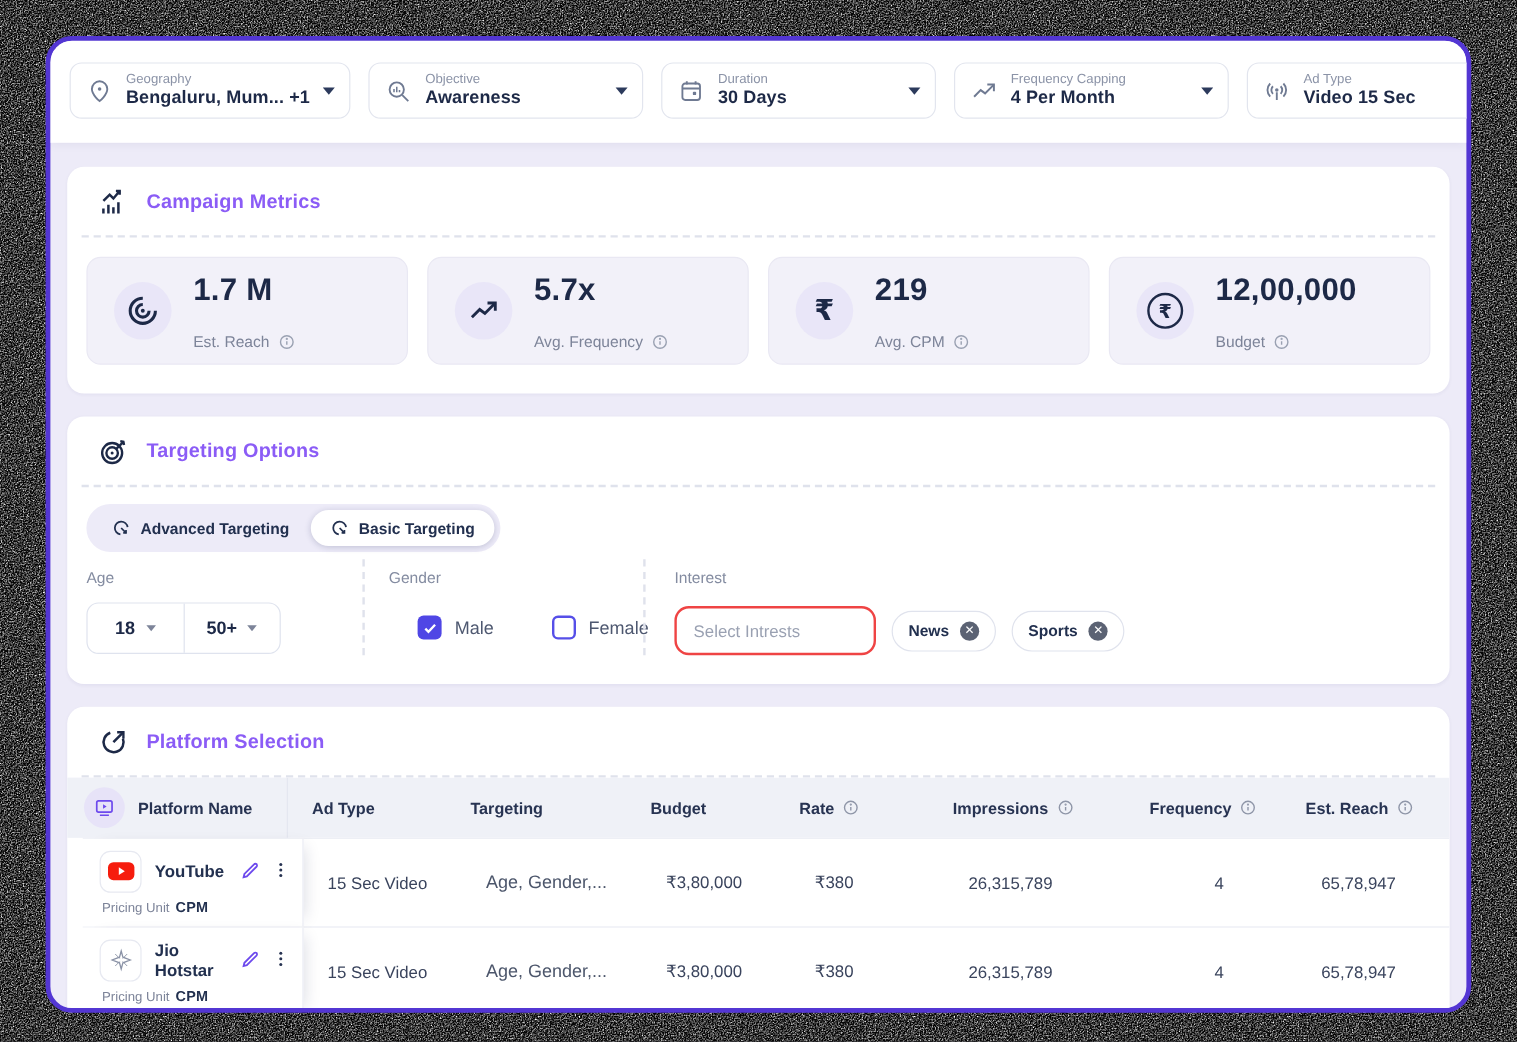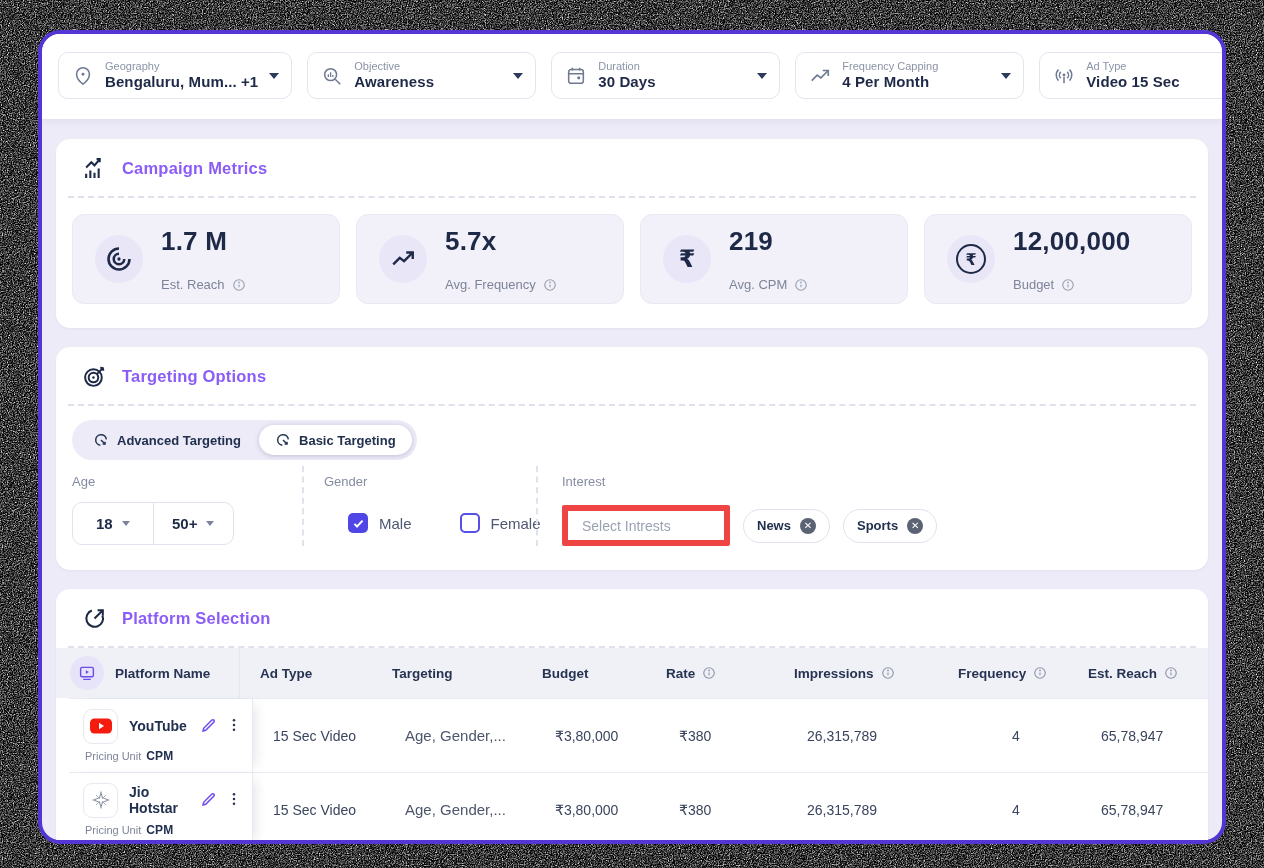--- a/index.html
+++ b/index.html
@@ -66,21 +66,21 @@
   .age-half + .age-half { border-left:1px solid #dfe3ee; }
   .mini-caret { width:0; height:0; border-left:4.5px solid transparent; border-right:4.5px solid transparent;
     border-top:5.5px solid #7d8499; }
   .checkrow { display:flex; gap:24px; align-items:center; margin-top:11px; }
   .checkopt { display:flex; gap:11px; align-items:center; cursor:pointer;margin-left:24px; }
   .cbox { width:20px; height:20px; border-radius:5px; display:flex; align-items:center; justify-content:center; }
   .cbox.on { background:#4f46e5; }
   .cbox.off { background:#fff; border:2.4px solid #564fe8; }
   .check-label { font-size:15px; color:#4e5870; }
   .interest-row { display:flex; gap:13px; align-items:center; margin-top:3px; }
-  .interest-input { width:168px; height:41px; border:6px solid #ef4444; border-radius:2px;
+  .interest-input { width:168px; height:41px; border:2px solid #ef4444; border-radius:12px;
     padding:0 14px; font-size:14px; color:#3a445d; outline:none; font-family:inherit; }
   .interest-input::placeholder { color:#9aa1b2; }
   .chip { display:flex; gap:9px; align-items:center; border:1px solid #e0e3ed; border-radius:999px;
     padding:8px 13px; font-size:13px; font-weight:600; color:#22304f; background:#fff;justify-content:space-between; }
   .chip-x { width:16px; height:16px; border-radius:50%; background:#5b6273; color:#fff;
     display:flex; align-items:center; justify-content:center; font-size:10px; line-height:1; cursor:pointer; }
 
   
   .p-card { flex:1; min-height:0; overflow:hidden; display:flex; flex-direction:column; border-radius:14px 14px 0 0; }
   .ptable { flex:1; overflow:hidden; }

